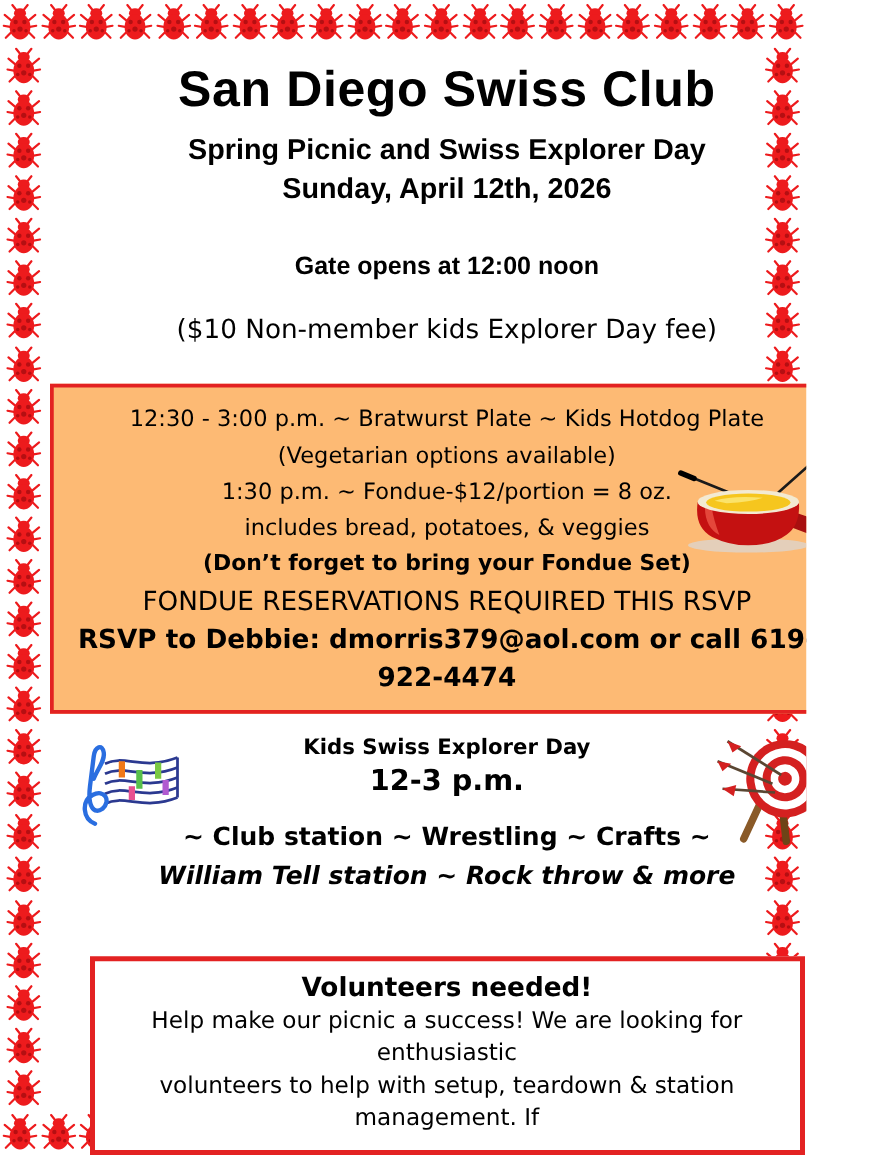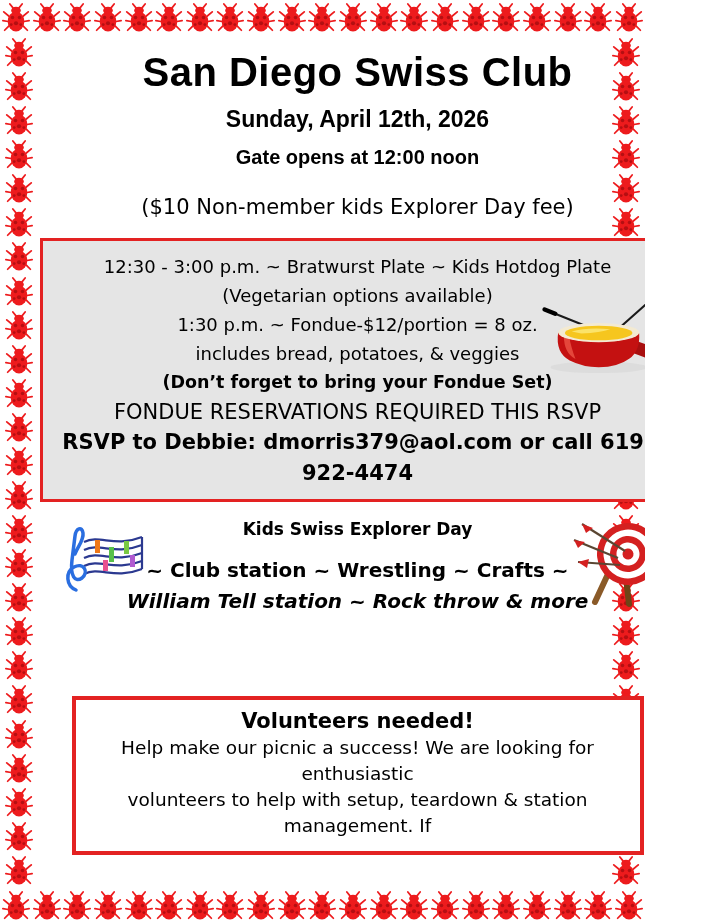--- a/index.html
+++ b/index.html
@@ -31,29 +31,29 @@
     font-family:"Liberation Sans",sans-serif;
     font-weight:bold;font-size:40px;line-height:1.1;margin:0 0 10px 0;
     letter-spacing:0.5px;
   }
   .subtitle{
     font-family:"Liberation Sans",sans-serif;
     font-weight:bold;font-size:23px;line-height:1.35;
   }
   .gate-line{
     font-family:"Liberation Sans",sans-serif;
-    font-weight:bold;font-size:20px;margin-top:11px;
+    font-weight:bold;font-size:20px;margin-top:36px;
   }
   .fee-line{font-size:21px;margin-top:26px;}
   
   .schedule-box{
-    position:relative;margin-top:19px;
+    position:relative;margin-top:32px;
     border:3px solid #e32222;
     padding:11px 6px 10px 6px;
-    background:#e5e5e5;
+    background:#fdba74;
   }
   .sched-line{font-size:18px;line-height:29px;}
   .sched-line.bold{font-weight:bold;font-size:17.5px;}
   .sched-line.big{font-size:21px;line-height:30px;}
   .sched-line.big-bold{font-weight:bold;font-size:21px;line-height:31px;}
   .fondue-pot{position:absolute;right:8px;top:52px;}
   
   .kids-section{position:relative;margin-top:16px;min-height:142px;}
   .music-notes{position:absolute;left:22px;top:2px;}
   .archery-target{position:absolute;right:2px;top:0;}
@@ -2012,20 +2012,21 @@
       <circle cx="16" cy="23" r="2.4"></circle>
       <circle cx="10.5" cy="24.5" r="1.6"></circle>
       <circle cx="21.5" cy="24.5" r="1.6"></circle>
     </g>
   </svg>
     </div>
 
   <div class="content">
 
     <h1 class="title">San Diego Swiss Club</h1>
+    <div class="subtitle">Spring Picnic and Swiss Explorer Day</div>
     <div class="subtitle">Sunday, April 12th, 2026</div>
     <div class="gate-line">Gate opens at 12:00 noon</div>
     <div class="fee-line">($10 Non-member kids Explorer Day fee)</div>
 
     <div class="schedule-box">
       <div class="sched-line">12:30 - 3:00 p.m. ~ Bratwurst Plate ~ Kids Hotdog Plate</div>
       <div class="sched-line">(Vegetarian options available)</div>
       <div class="sched-line">1:30 p.m. ~ Fondue-$12/portion = 8 oz.</div>
       <div class="sched-line">includes bread, potatoes, &amp; veggies</div>
       <div class="sched-line bold">(Don’t forget to bring your Fondue Set)</div>
@@ -2092,20 +2093,21 @@
           <line x1="10" y1="44" x2="52" y2="47"></line>
         </g>
         <g fill="#d42020">
           <path d="M14 6 L25 10 L18 15 Z"></path>
           <path d="M6 22 L17 24 L10 30 Z"></path>
           <path d="M10 44 L21 41 L19 50 Z"></path>
         </g>
       </svg>
 
       <div class="kids-title">Kids Swiss Explorer Day</div>
+      <div class="kids-time">12-3 p.m.</div>
       <div class="kids-activities">~ Club station ~ Wrestling ~ Crafts ~</div>
       <div class="kids-activities" style="margin-top:0;font-style:italic;">William Tell station ~ Rock throw &amp; more</div>
     </div>
 
 
     <div class="volunteers-box">
       <div class="vol-title">Volunteers needed!</div>
       <div class="vol-line">Help make our picnic a success!  We are looking for enthusiastic</div>
       <div class="vol-line">volunteers to help with setup, teardown &amp; station management.  If</div>
 

